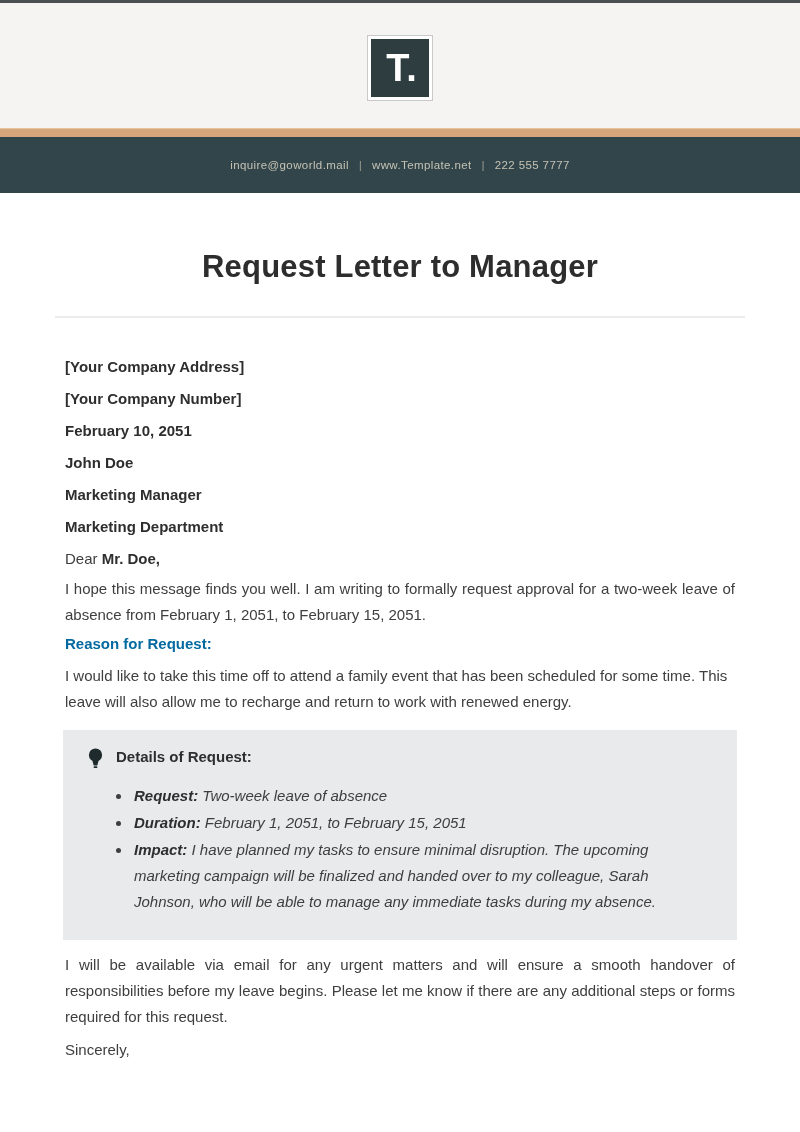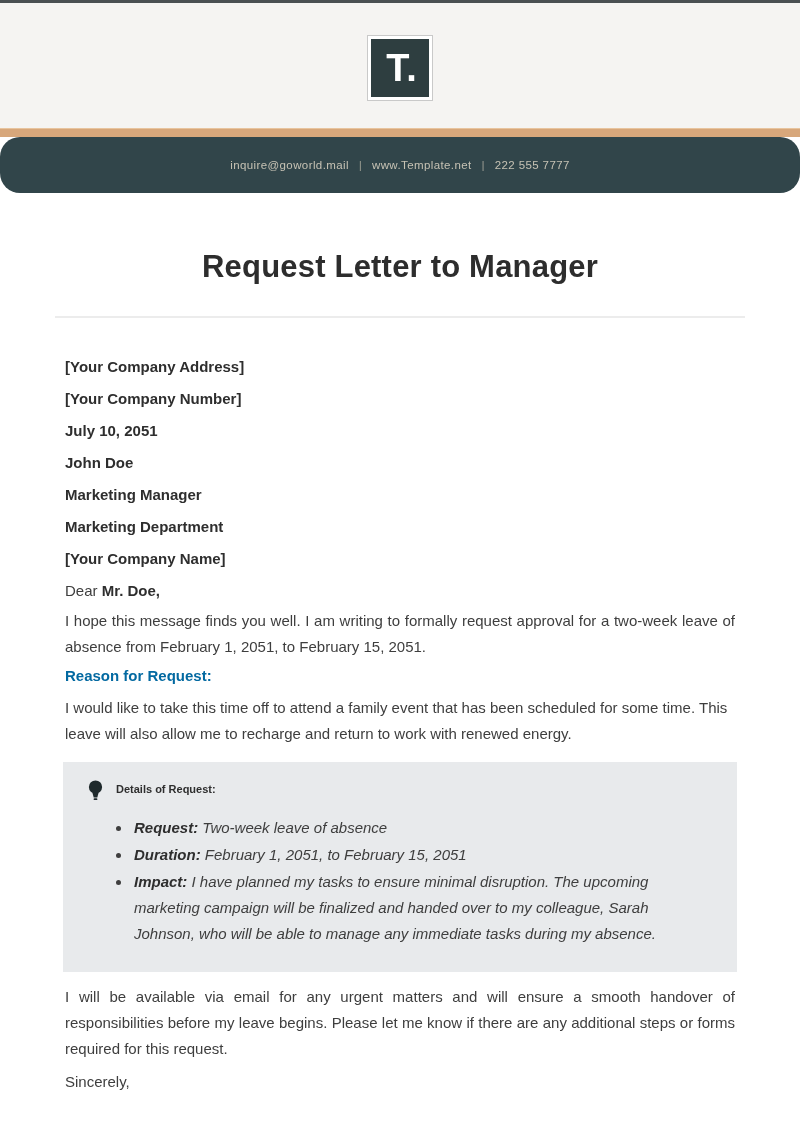--- a/index.html
+++ b/index.html
@@ -26,21 +26,21 @@
   }
   .logo-text {
     color: #ffffff; font-weight: bold; font-size: 38px; line-height: 1;
     letter-spacing: 1px; padding-left: 4px;
   }
   .accent-line { height: 9px; background: #d7a77b; border-top: 1px solid #e8c49e; }
   .contact-bar {
     height: 56px; background: #31454a;
     display: flex; align-items: center; justify-content: center;
     gap: 10px;
-    color: #c6c2b4; font-size: 11.5px; letter-spacing: 0.4px; border-radius: 20px;
+    color: #c6c2b4; font-size: 11.5px; letter-spacing: 0.4px;
   }
   .contact-sep { color: #a8a79b; font-size: 10px; }
   .content { padding: 0 65px; }
   .doc-title {
     margin-top: 56px; text-align: center;
     font-size: 31px; font-weight: bold; color: #2d2d2d;
     letter-spacing: 0.2px;
   }
   .divider { height: 2px; background: #ececec; margin: 31px -10px 0; }
   .address-block { margin-top: 39px; }
@@ -58,21 +58,21 @@
     font-size: 15px; font-weight: bold; color: #0369a1;
     line-height: 22px; margin-top: 5px;
   }
   .para.mt { margin-top: 8px; }
   .details-box {
     margin: 15px -2px 0; background: #e8eaec;
     padding: 17px 25px 24px;
   }
   .box-header { display: flex; align-items: flex-start; gap: 13px; }
   .bulb-icon { flex: 0 0 auto; margin-top: 1px; }
-  .box-title { font-size: 11px; font-weight: bold; color: #2e2e2e; line-height: 20px; text-align: center; }
+  .box-title { font-size: 15px; font-weight: bold; color: #2e2e2e; line-height: 20px; text-align: center; }
   .details-list { margin: 14px 0 0; padding-left: 44px; list-style: disc outside; font-style: italic; }
   .details-list li {
     font-size: 15px; line-height: 26px; margin-bottom: 1px; color: #3e3e3e;
     padding-left: 2px;
   }
   .details-list li b { color: #2e2e2e; }
   .closing-para { margin-top: 12px; }
   .thanks-para { margin-top: 2px; }
   .sincerely { margin-top: 7px; font-size: 15px; line-height: 26px; }
 </style>
@@ -101,25 +101,24 @@
 
 <main class="content">
 
   <h1 class="doc-title">Request Letter to Manager</h1>
 
   <div class="divider"></div>
 
   <div class="address-block">
     <div class="address-line">[Your Company Address]</div>
     <div class="address-line">[Your Company Number]</div>
-    <div class="address-line">July 10, 2051</div>
+    <div class="address-line">February 10, 2051</div>
     <div class="address-line">John Doe</div>
     <div class="address-line">Marketing Manager</div>
     <div class="address-line">Marketing Department</div>
-    <div class="address-line">[Your Company Name]</div>
   </div>
 
   <p class="salutation"><span>Dear </span><b>Mr. Doe,</b></p>
 
   <p class="para justify">I hope this message finds you well. I am writing to formally request approval for a two-week leave of absence from February 1, 2051, to February 15, 2051.</p>
 
   <div class="section-heading">Reason for Request:</div>
 
   <p class="para mt">I would like to take this time off to attend a family event that has been scheduled for some time. This leave will also allow me to recharge and return to work with renewed energy.</p>
 

